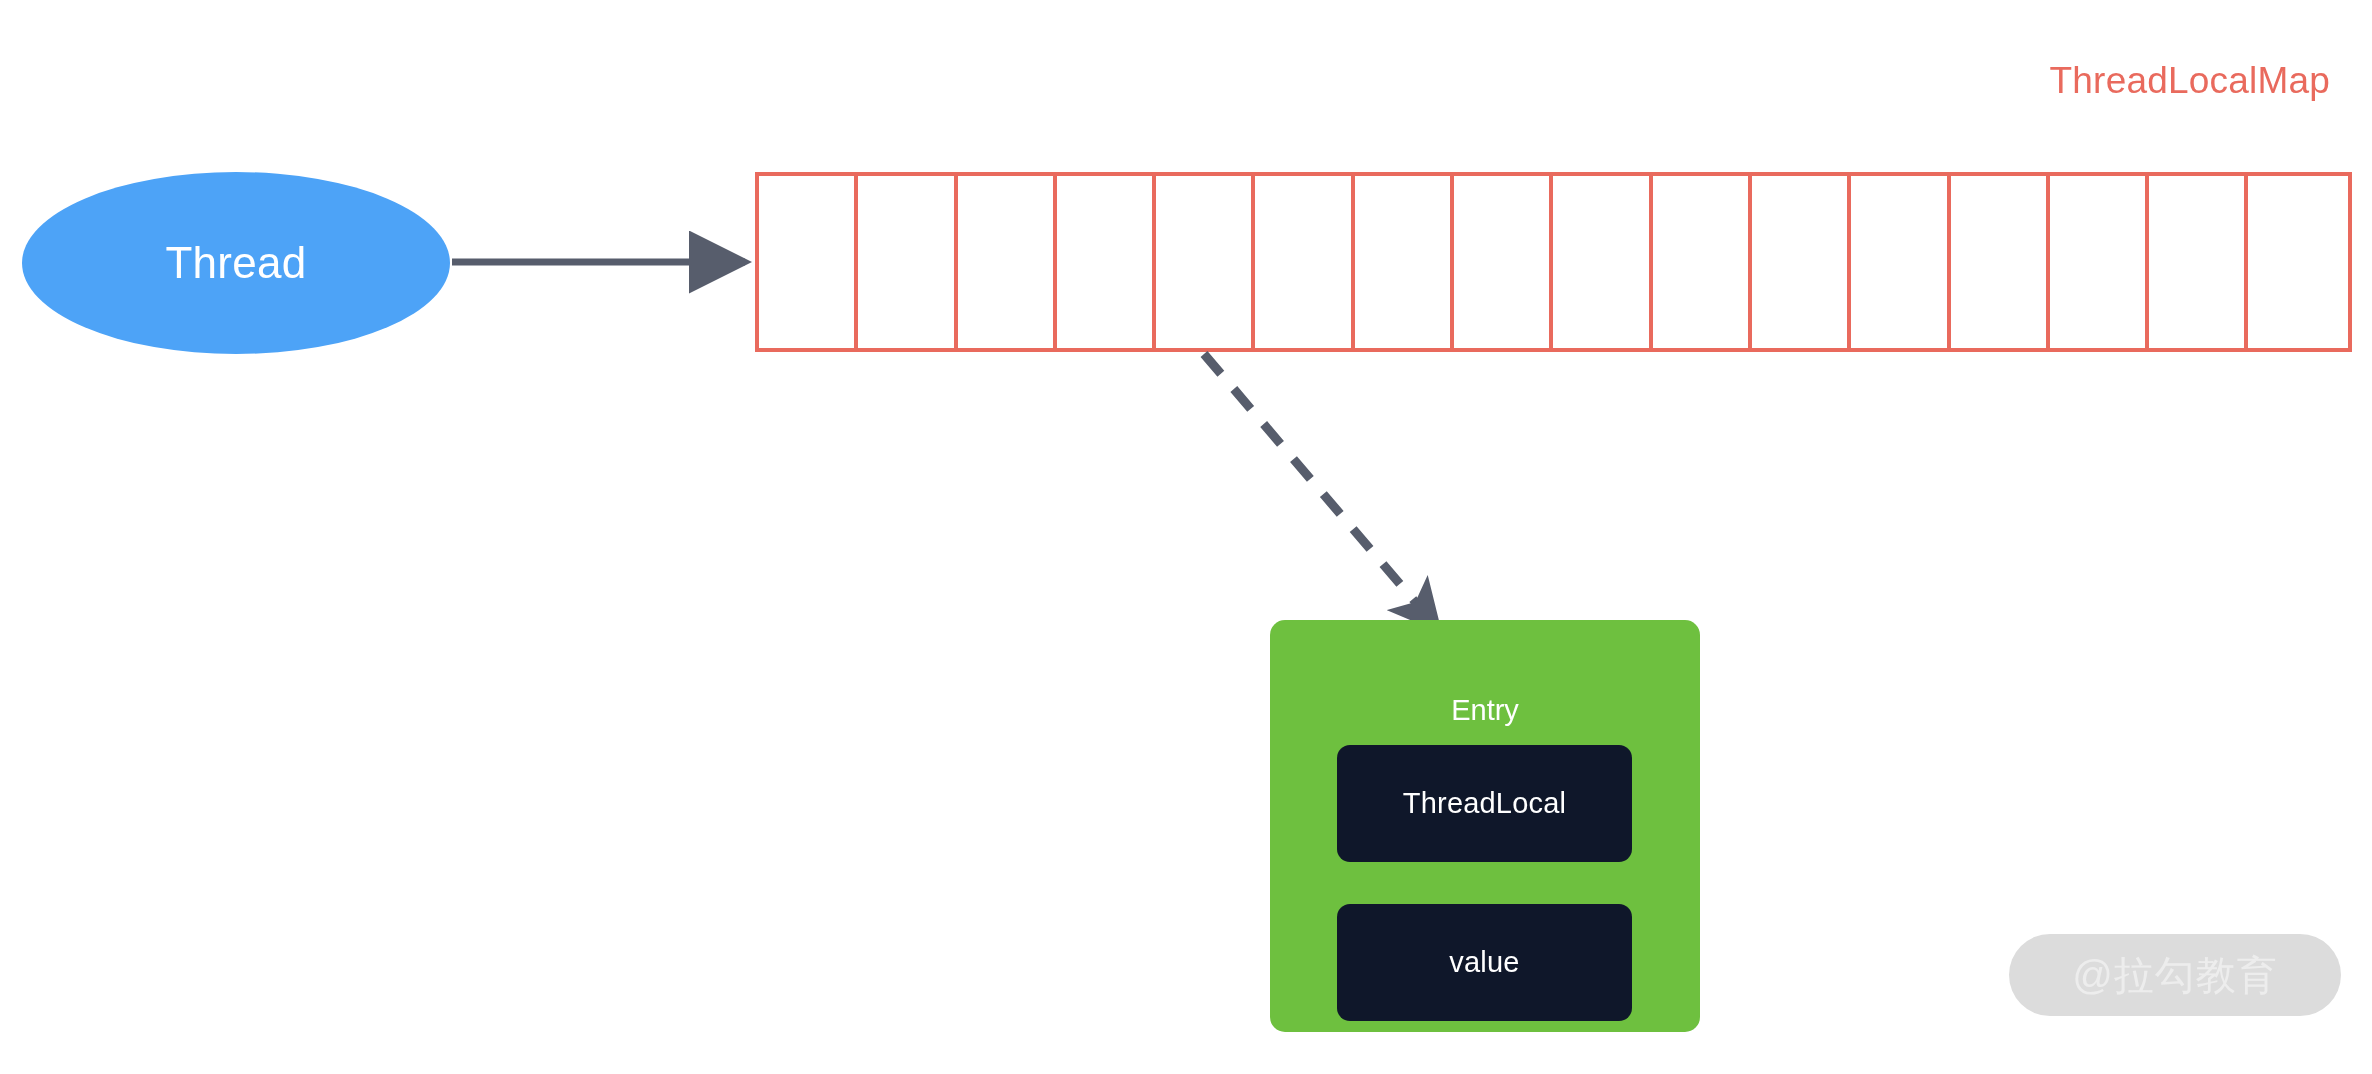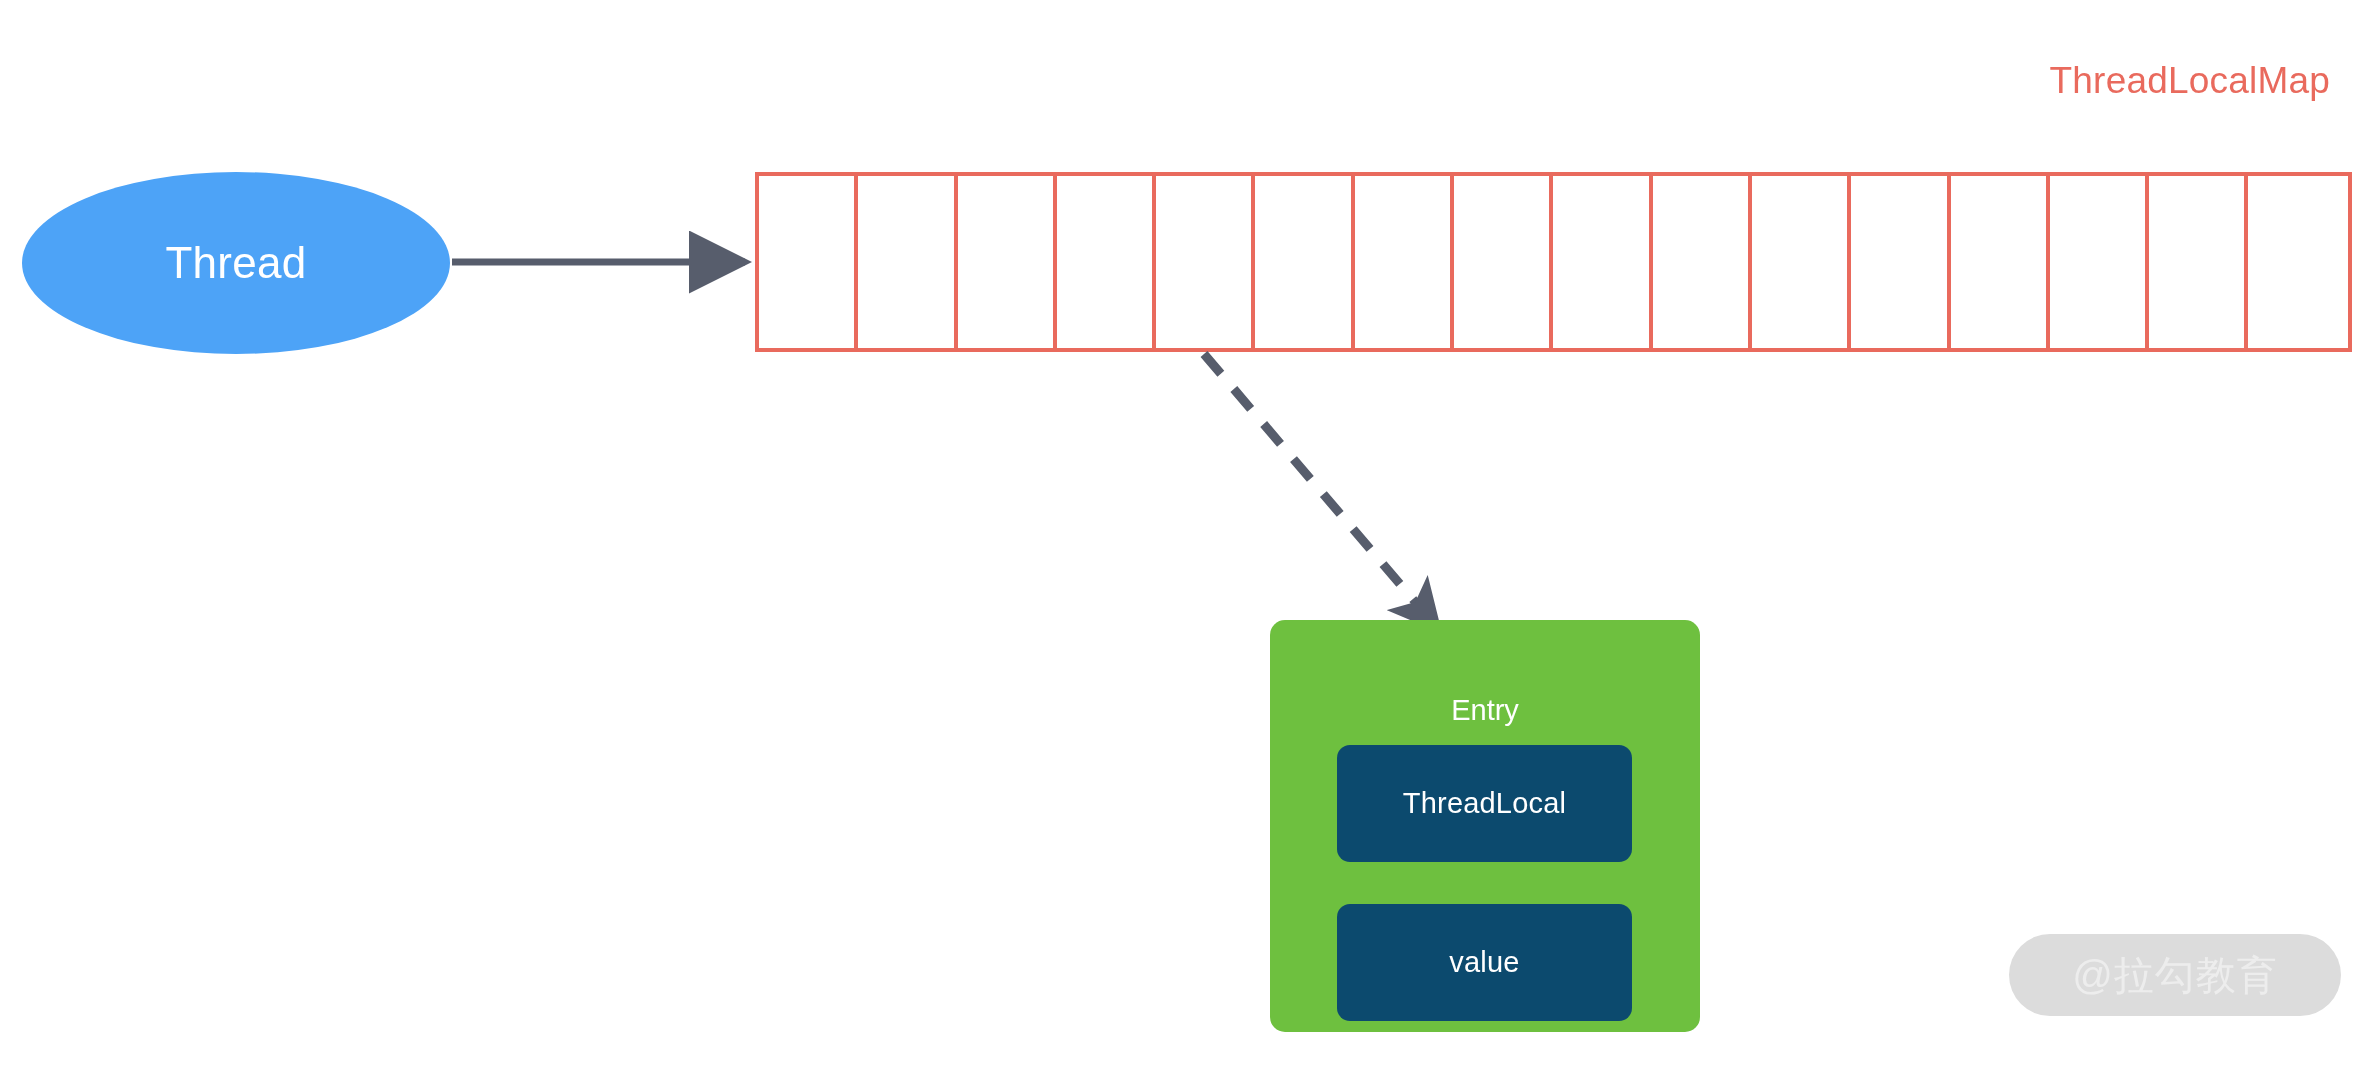--- a/index.html
+++ b/index.html
@@ -107,21 +107,21 @@
     font-size: 29px;
     font-weight: 400;
     line-height: 1;
     margin-top: 24px;
   }
   #entry-node .entry-field {
     position: absolute;
     left: 67px;
     width: 295px;
     height: 117px;
-    background: #0c4a6e;
+    background: #0f172a;
     border-radius: 13px;
     display: flex;
     align-items: center;
     justify-content: center;
   }
   #entry-node .entry-field.field-1 { top: 125px; }
   #entry-node .entry-field.field-2 { top: 284px; }
   #entry-node .entry-field .field-label {
     color: #ffffff;
     font-size: 29px;

